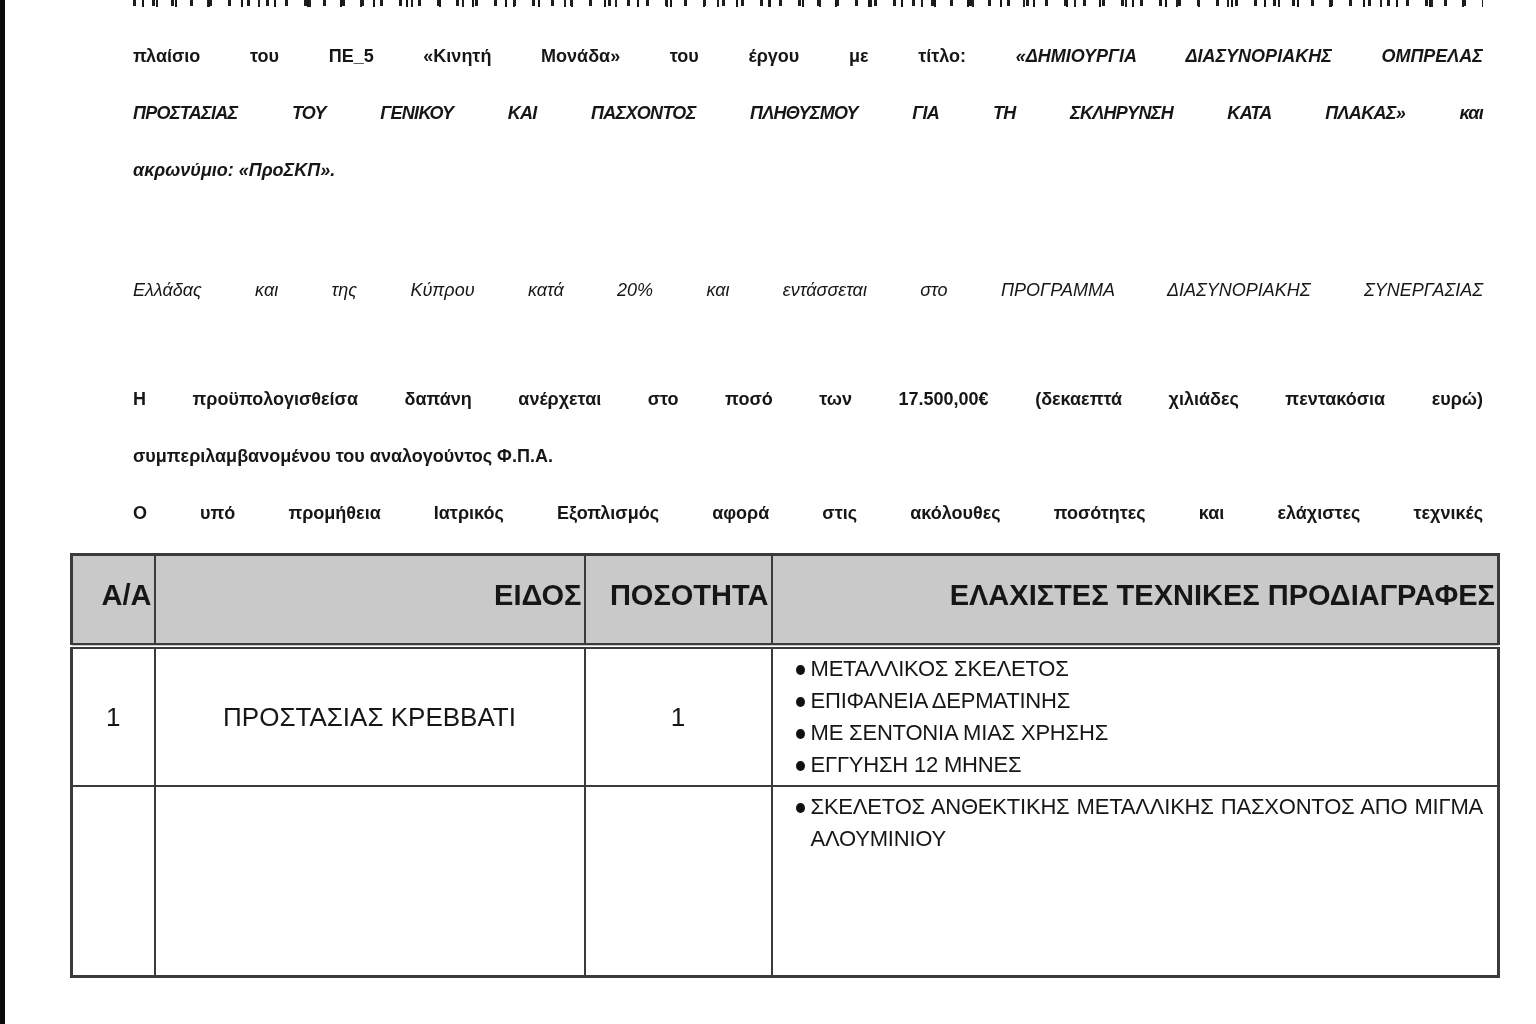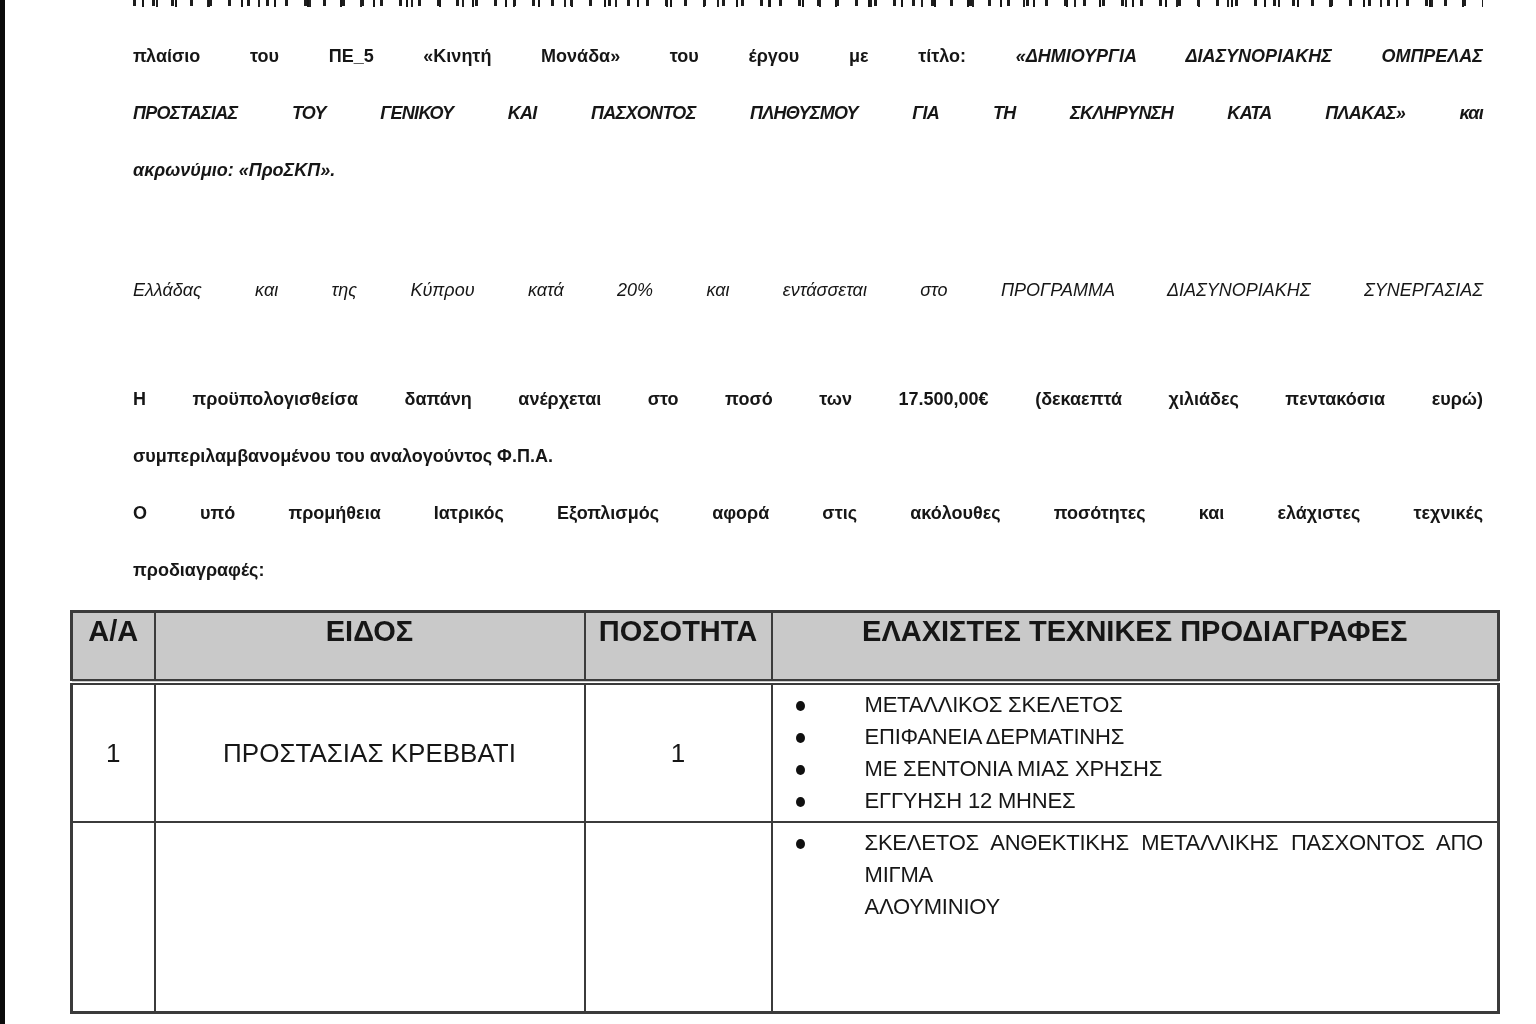--- a/index.html
+++ b/index.html
@@ -59,32 +59,32 @@
   .spec-table col.c-aa{width:83px;}
   .spec-table col.c-item{width:430px;}
   .spec-table col.c-qty{width:187px;}
   .spec-table col.c-specs{width:727px;}
   .spec-table th{
     background:var(--header-bg);
     border:2px solid var(--table-border);
     border-bottom:6px double var(--table-border);
     font-size:29px;font-weight:700;
     height:64px;vertical-align:top;
-    padding:2px 2px 0 2px;
-    text-align:center;
+    padding:23px 2px 0 2px;
+    text-align:right;
   }
   .spec-table td{
     border:2px solid var(--table-border);
     vertical-align:middle;
   }
   .spec-table tr.row-0 td{height:126px;}
   .spec-table tr.row-1 td{height:180px;}
   .cell-center{text-align:center;font-size:26px;}
   td.specs{vertical-align:top;padding:4px 14px 4px 0;}
-  .spec-item{position:relative;padding-left:92px;font-size:22px;line-height:32px;}
+  .spec-item{position:relative;padding-left:38px;font-size:22px;line-height:32px;}
   .spec-item::before{
     content:"";position:absolute;left:23px;top:12px;
     width:9px;height:10px;border-radius:50%;background:#101010;
   }
   .spec-line{text-align:left;text-align-last:left;letter-spacing:-0.2px;}
   .spec-line.just{text-align:justify;text-align-last:justify;}
 </style>
 </head>
 <body>
 
@@ -100,21 +100,20 @@
       </div>
       <div class="para para-1">
         <div class="line just"><span class="seg-italic">Ελλάδας και της Κύπρου κατά 20% και εντάσσεται στο ΠΡΟΓΡΑΜΜΑ ΔΙΑΣΥΝΟΡΙΑΚΗΣ ΣΥΝΕΡΓΑΣΙΑΣ</span> </div>
       </div>
       <div class="para para-2">
         <div class="line just"><span class="seg-normal">Η προϋπολογισθείσα δαπάνη ανέρχεται στο ποσό των </span> <span class="seg-bold">17.500,00€ (δεκαεπτά χιλιάδες πεντακόσια ευρώ)</span> </div>
         <div class="line"><span class="seg-normal">συμπεριλαμβανομένου του αναλογούντος Φ.Π.Α.</span> </div>
       </div>
       <div class="para para-3">
         <div class="line just"><span class="seg-normal">Ο υπό προμήθεια </span> <span class="seg-bold">Ιατρικός Εξοπλισμός</span> <span class="seg-normal"> αφορά στις ακόλουθες ποσότητες και ελάχιστες τεχνικές</span> </div>
-        <div class="line"><span class="seg-normal">προδιαγραφές:</span> </div>
       </div>
     </div>
 
   <table class="spec-table">
     <colgroup>
       <col class="c-aa">
         <col class="c-item">
         <col class="c-qty">
         <col class="c-specs">
     </colgroup>

